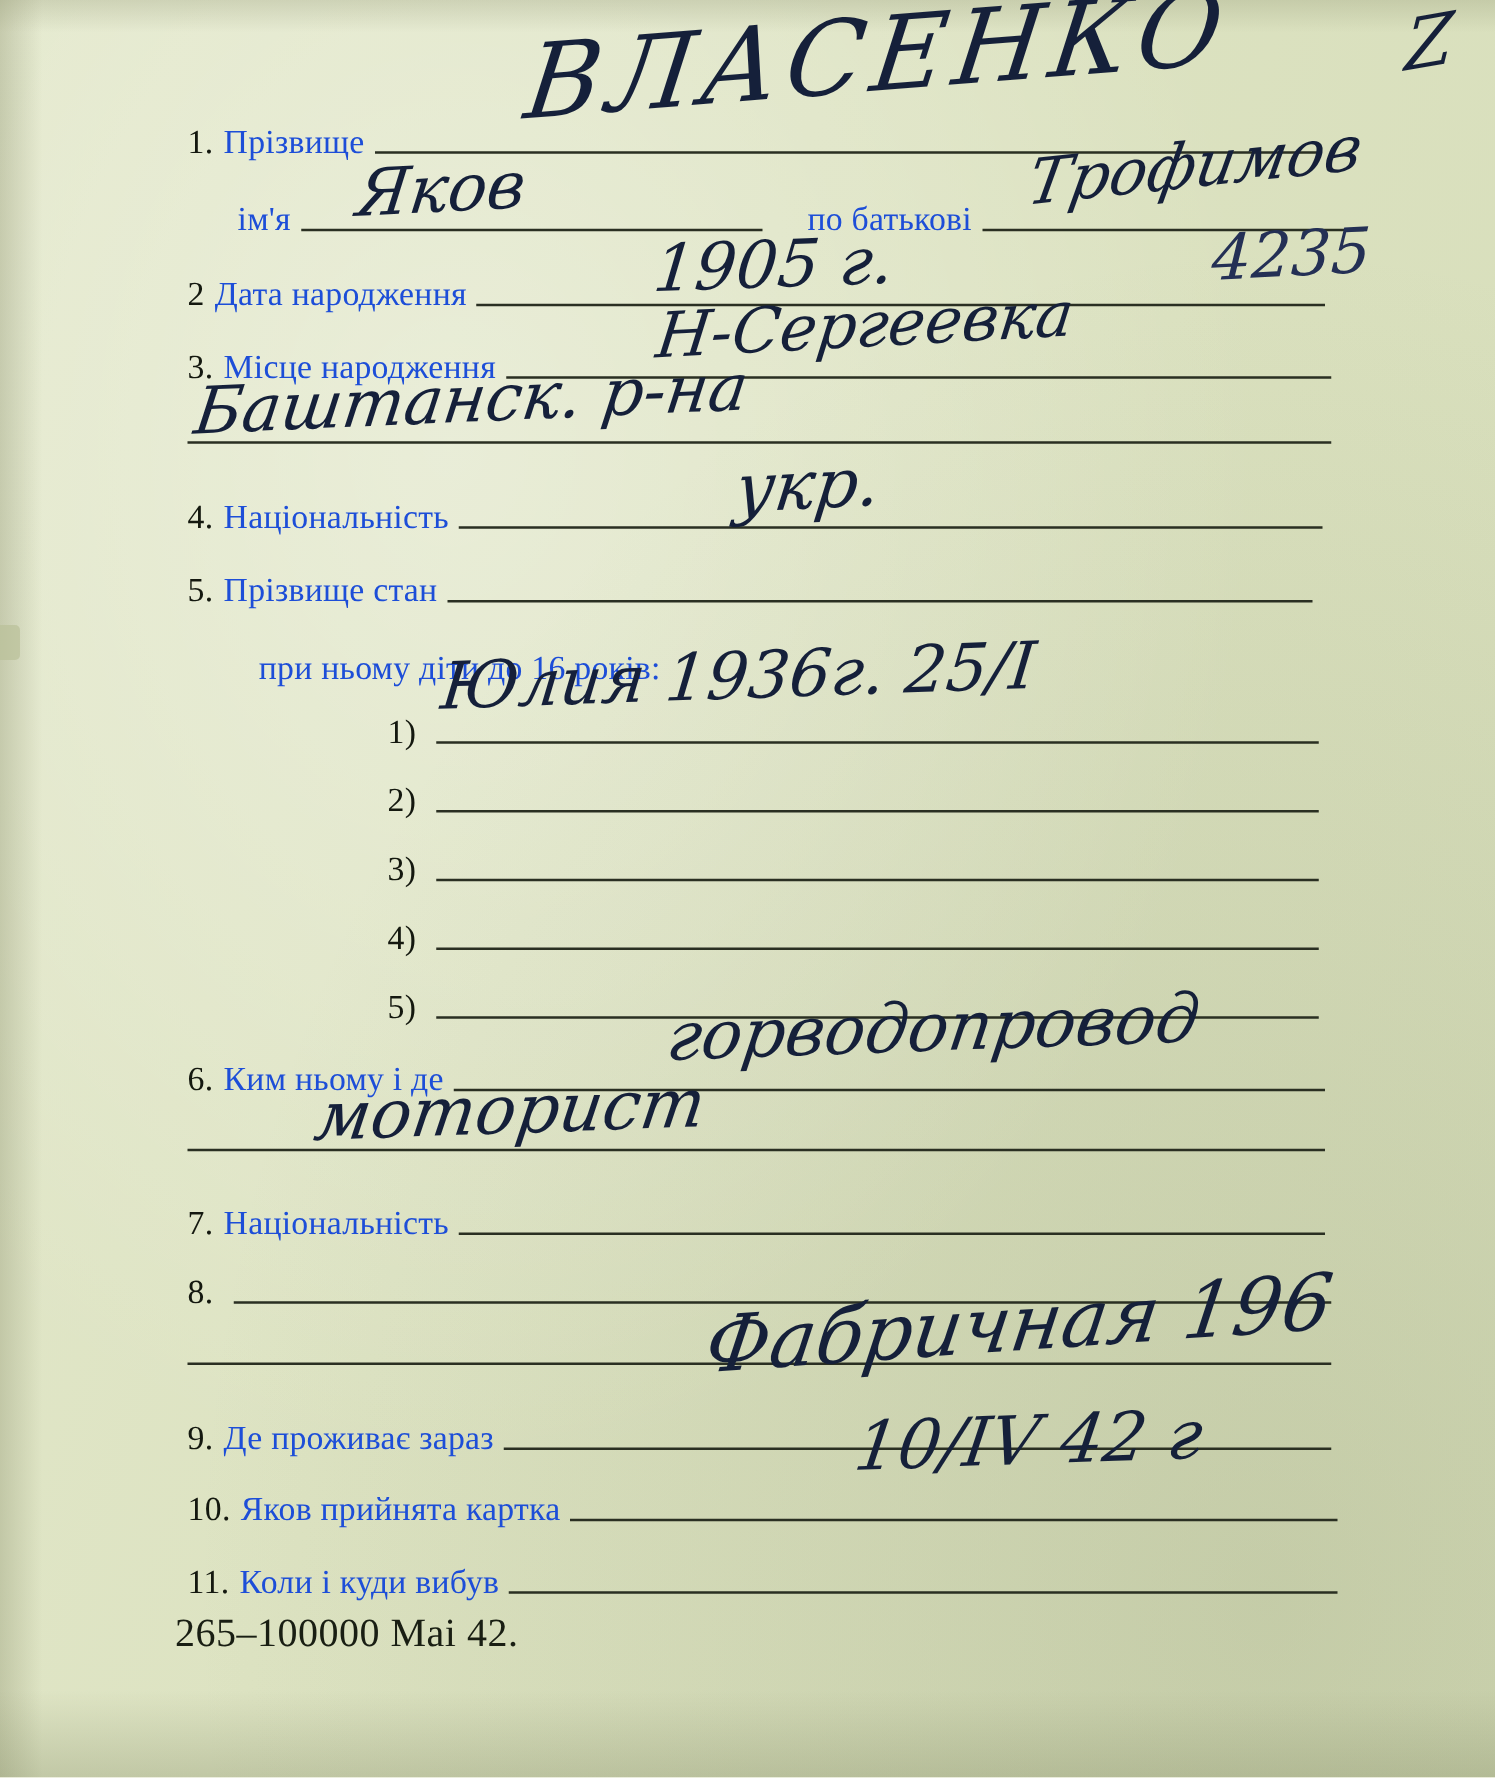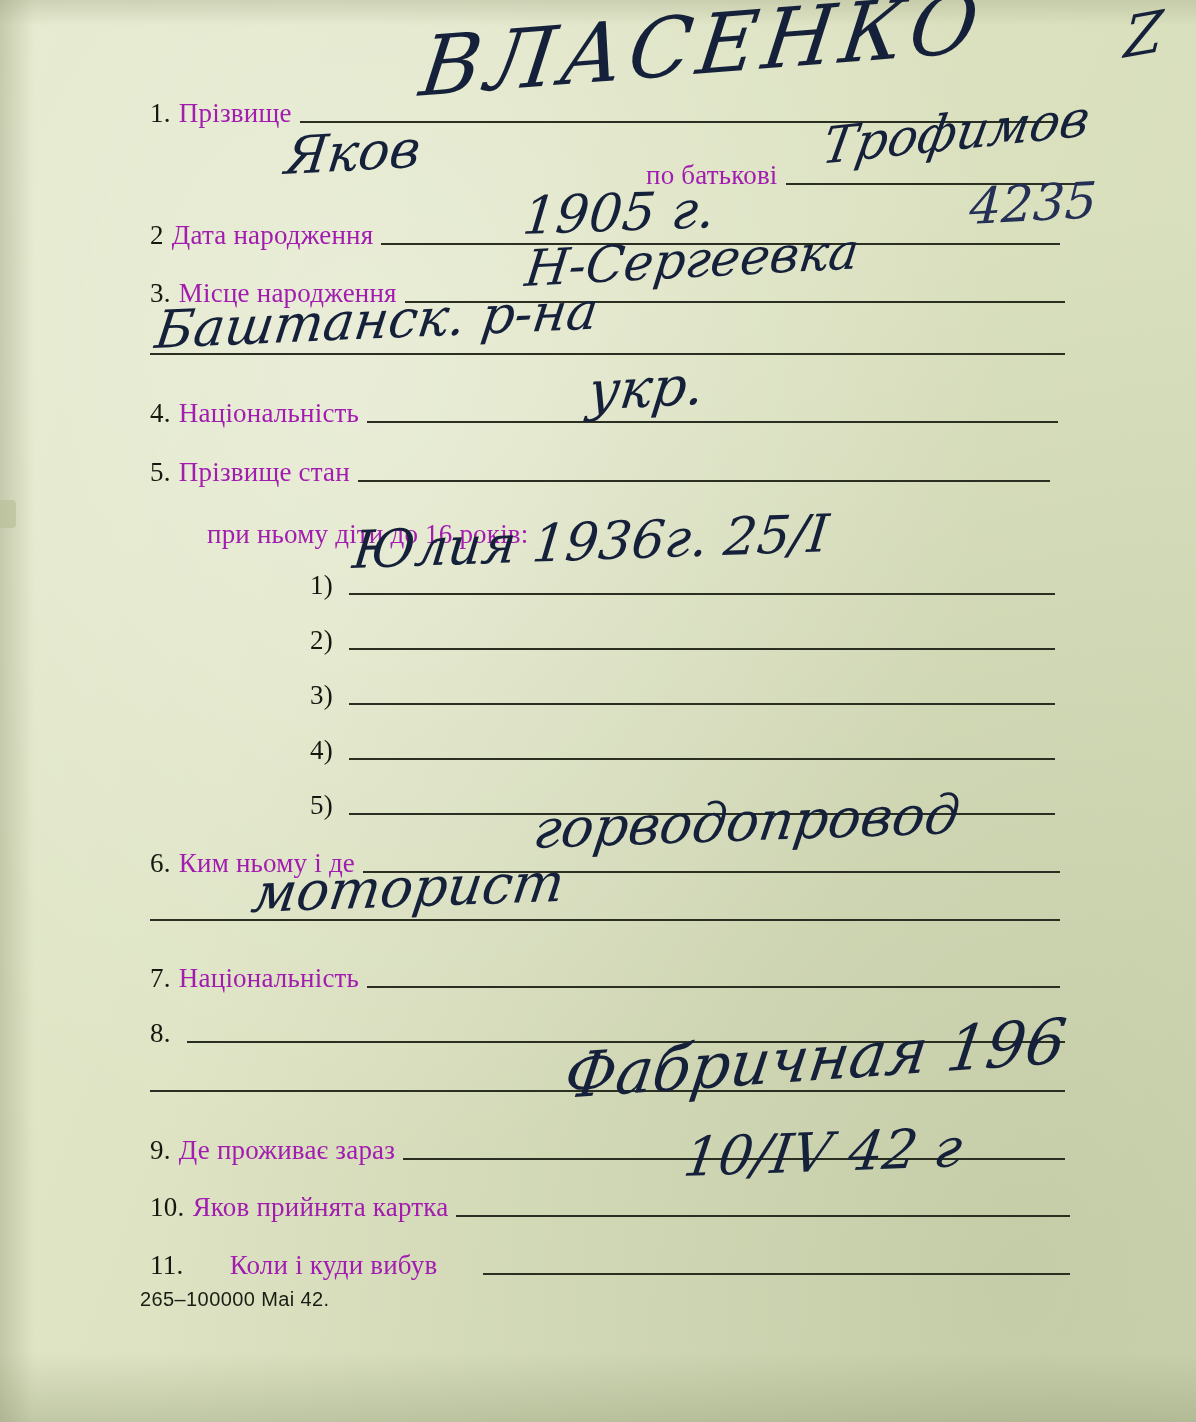--- a/index.html
+++ b/index.html
@@ -62,43 +62,43 @@
   .num {
     font-size: 27px;
     letter-spacing: .3px;
     white-space: nowrap;
     margin-right: 8px;
     color: #14180f;
   }
   .label {
     font-size: 27px;
     white-space: nowrap;
-    color: #a21caf;
+    color: #1d4ed8;
     letter-spacing: .2px;
   }
   .rule {
     flex: 1 1 auto;
     border-bottom: 2px solid #2a2f22;
     height: 1px;
     margin-left: 8px;
     margin-bottom: 6px;
   }
 
   .standalone-rule {
     position: absolute;
     border-bottom: 2px solid #2a2f22;
     height: 1px;
   }
 
   .footer {
     position: absolute;
-    font-size: 20px;
+    font-size: 32px;
     color: #191e13;
     letter-spacing: .4px;
-    font-family: Liberation Sans, sans-serif;
+    font-family: Liberation Serif, serif;
   }
 
   
   .hand {
     position: absolute;
     font-family: "DejaVu Serif", serif;
     font-style: italic;
     color: #1b2334;
     white-space: nowrap;
     transform-origin: left bottom;
@@ -119,20 +119,24 @@
   <div id="edge-notch"></div>
 
   <div class="form">
 
     <div class="row" style="left:150px; top:98px; width:905px;">
       <span class="num">1.</span>
       <span class="label">Прізвище</span>
       <span class="rule"></span>
     </div>
 
+    <div class="row" style="left:190px; top:160px; width:420px;">
+      <span class="label">ім'я</span>
+      <span class="rule"></span>
+    </div>
     <div class="row" style="left:612px; top:160px; width:445px;margin-left:34px;">
       <span class="label">по батькові</span>
       <span class="rule"></span>
     </div>
 
     <div class="row" style="left:150px; top:220px; width:910px;">
       <span class="num">2</span>
       <span class="label">Дата народження</span>
       <span class="rule"></span>
     </div>
@@ -205,21 +209,21 @@
       <span class="label">Де проживає зараз</span>
       <span class="rule"></span>
     </div>
 
     <div class="row" style="left:150px; top:1192px; width:920px;">
       <span class="num">10.</span>
       <span class="label">Яков прийнята картка</span>
       <span class="rule"></span>
     </div>
 
-    <div class="row" style="left:150px; top:1250px; width:920px;gap:38px;">
+    <div class="row" style="left:150px; top:1250px; width:920px;">
       <span class="num">11.</span>
       <span class="label">Коли і куди вибув</span>
       <span class="rule"></span>
     </div>
 
     <div class="footer" style="left:140px; top:1288px;">265–100000 Mai 42.</div>
 
   </div>
 
   <div class="hand ink-dark" style="left:415px; top:20px; font-size:82px; letter-spacing:6px; transform: rotate(-4.5deg) skewX(-12deg);">ВЛАСЕНКО</div>

